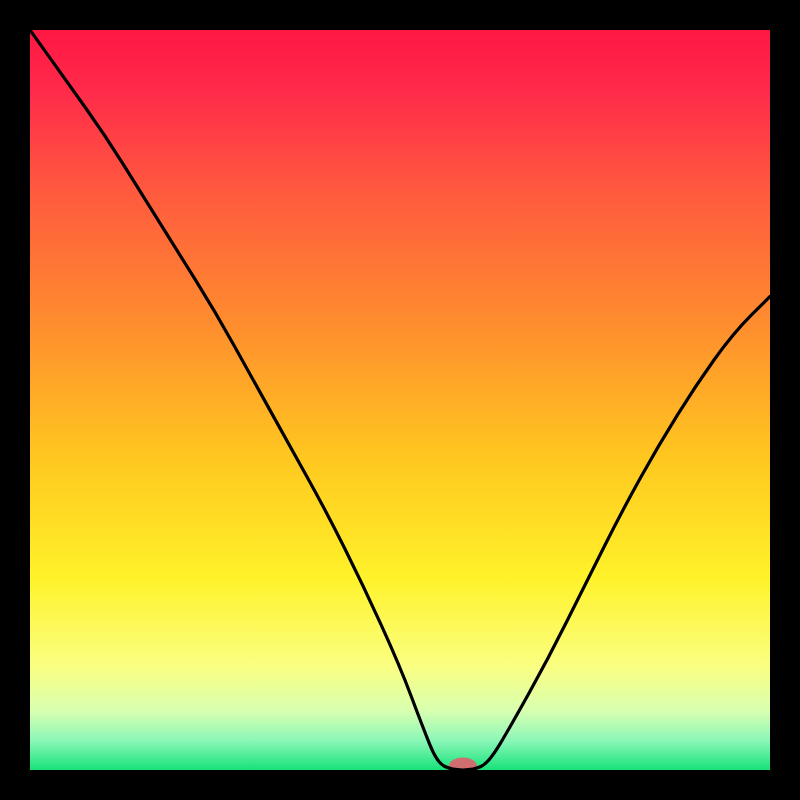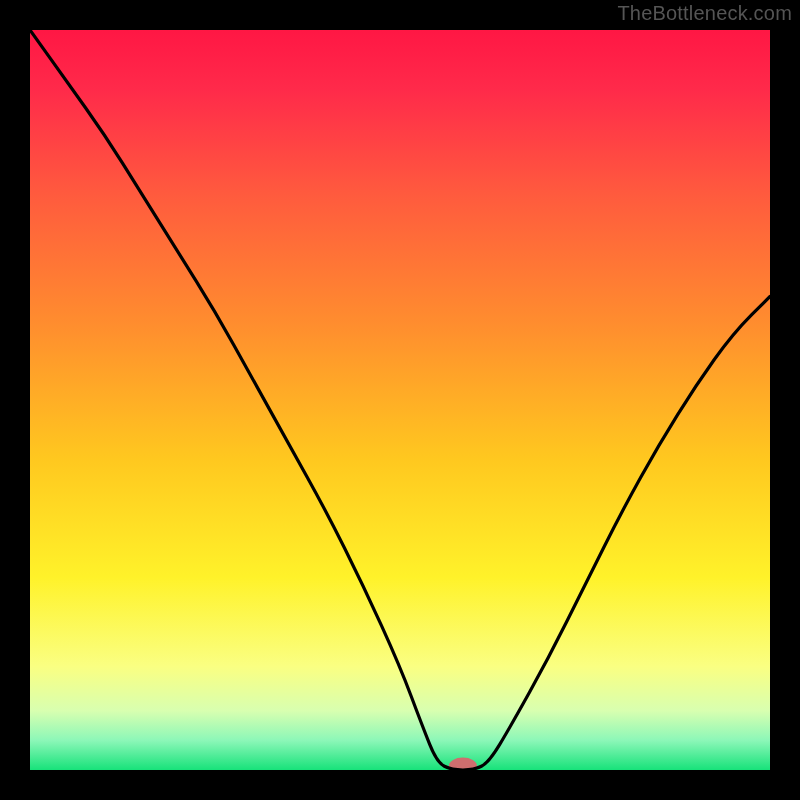--- a/index.html
+++ b/index.html
@@ -29,21 +29,20 @@
   svg {
     position: absolute;
     top: 0;
     left: 0;
   }
 </style>
 </head>
 <body>
 
 <div class="container">
-  <div class="watermark">TheBottleneck.com</div>
   <svg id="chart-svg" width="800" height="800" viewBox="0 0 800 800">
     <defs>
       <linearGradient id="bg-grad" x1="0" y1="0" x2="0" y2="1">
           <stop offset="0%" stop-color="#ff1744"></stop>
           <stop offset="8%" stop-color="#ff2a4a"></stop>
           <stop offset="22%" stop-color="#ff5a3e"></stop>
           <stop offset="40%" stop-color="#ff8e2e"></stop>
           <stop offset="57.99999999999999%" stop-color="#ffc81f"></stop>
           <stop offset="74%" stop-color="#fff22a"></stop>
           <stop offset="86%" stop-color="#faff82"></stop>

